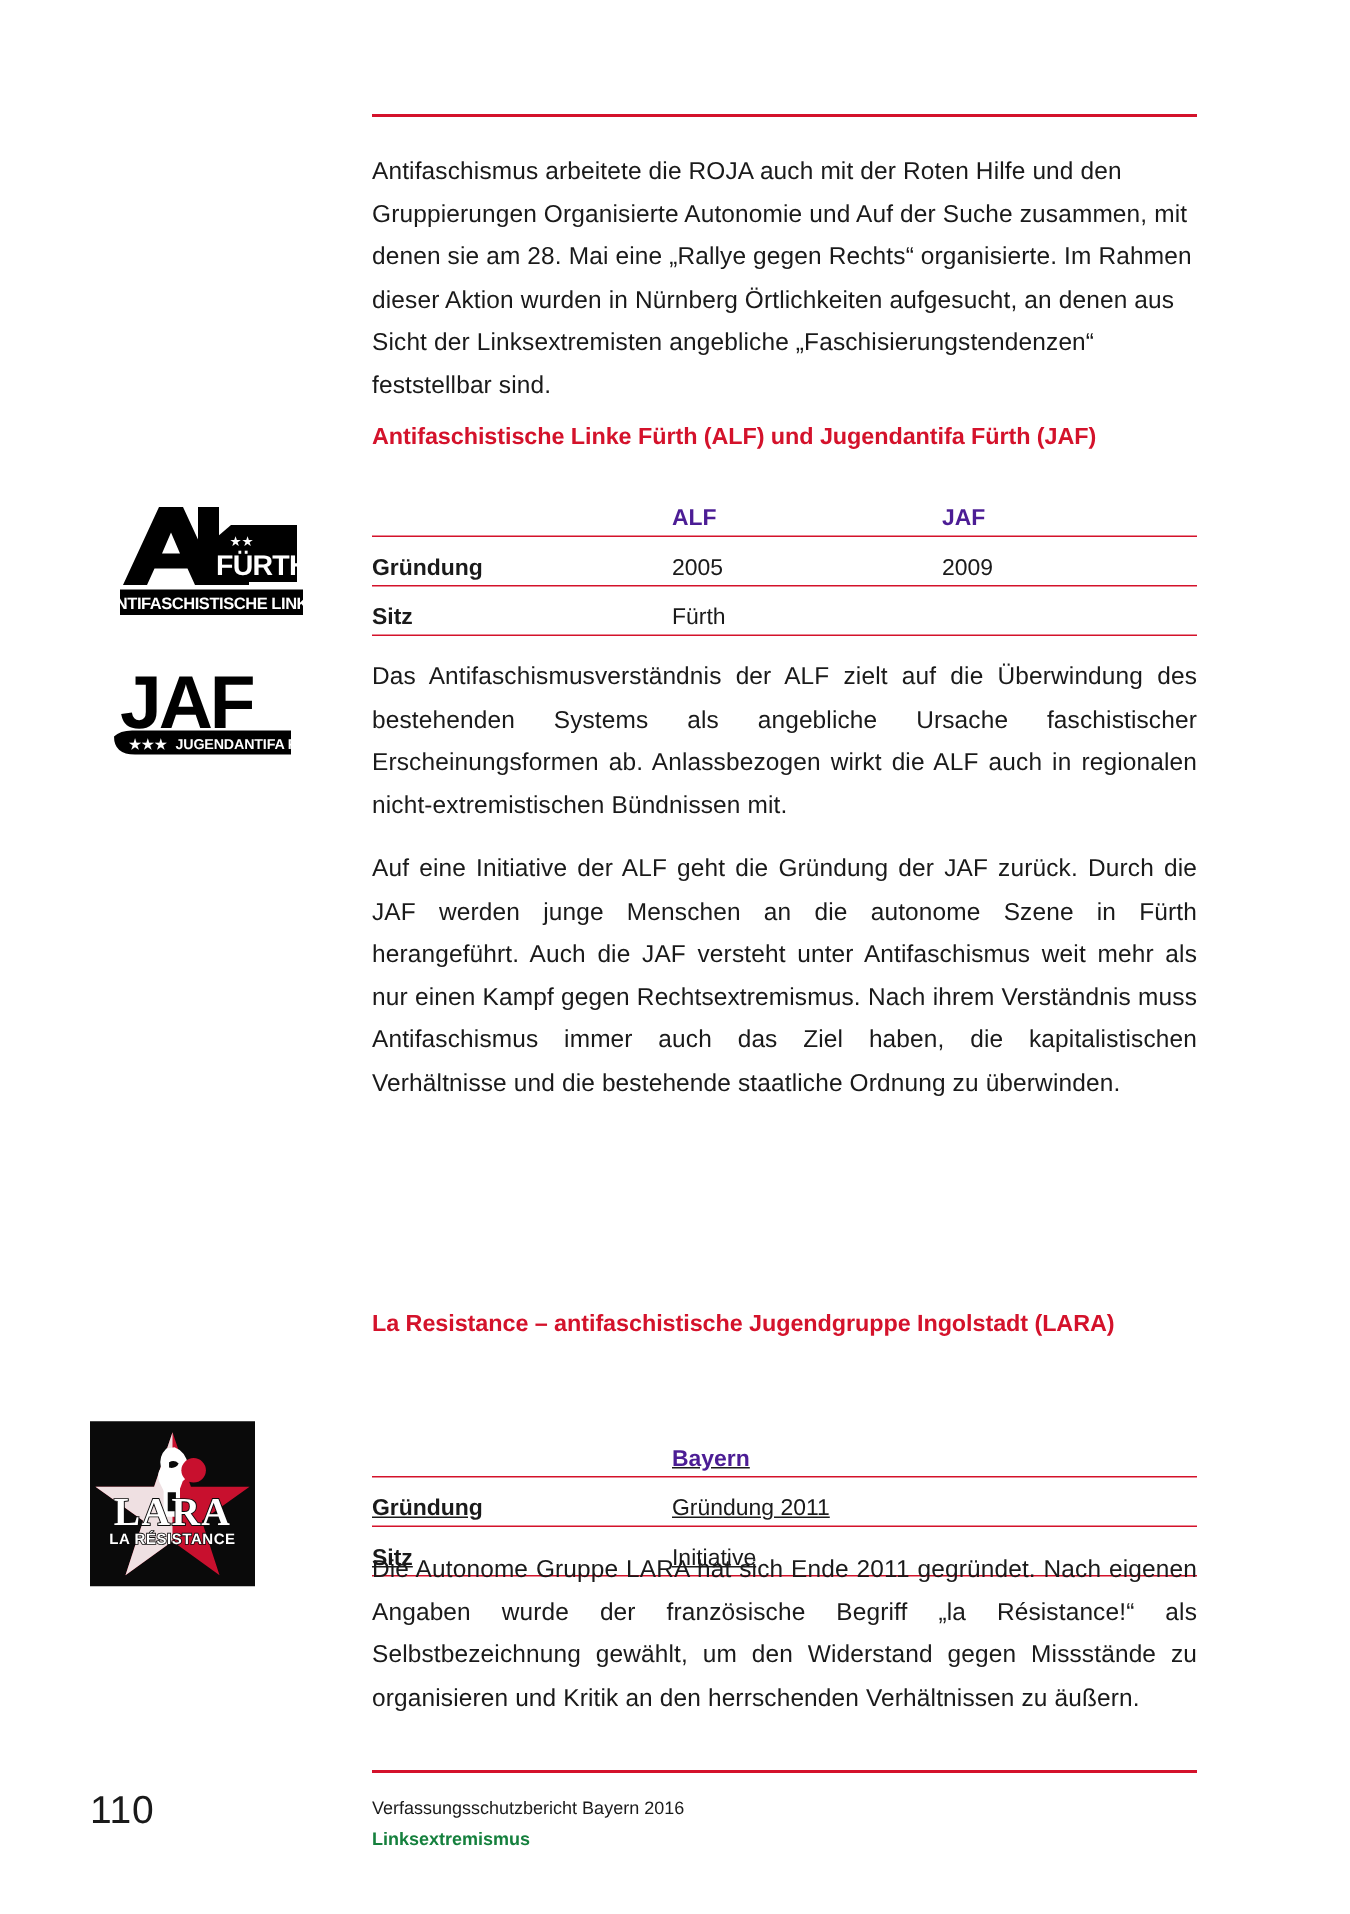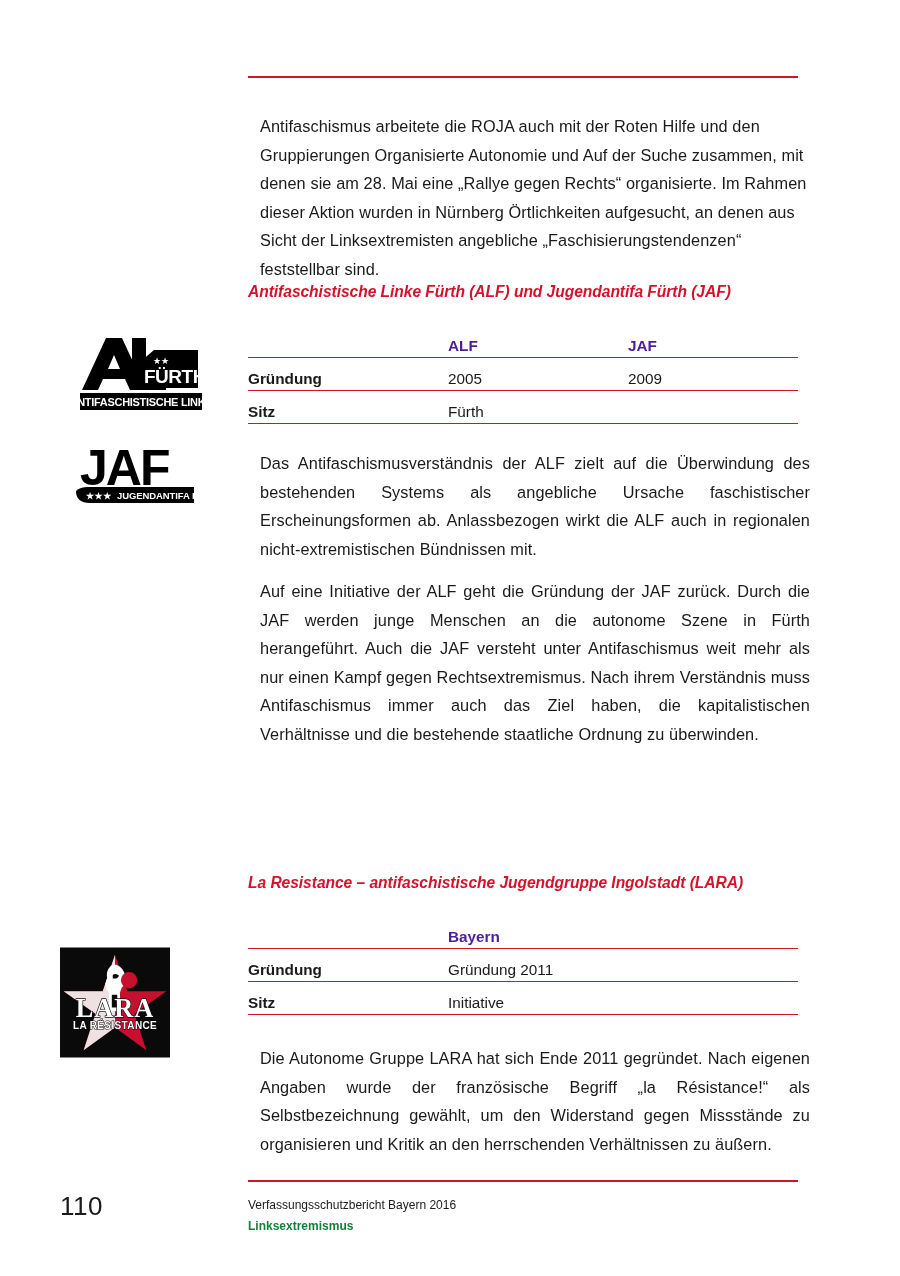--- a/index.html
+++ b/index.html
@@ -39,41 +39,40 @@
     width: 550px;
     height: 2px;
     background: #d4122b;
   }
 
   
   p.body-text {
     position: absolute;
     left: 248px;
     width: 550px;
-    margin: 12px;
+    margin: 0;
     font-size: 16.3px;
     line-height: 28.6px;
     color: #1a1a1a;
     letter-spacing: 0.1px;
   }
   p.justify { text-align: justify; text-align-last: left; }
   p.normal  { text-align: left; }
 
   
   h2.section-heading {
     position: absolute;
     left: 248px;
     width: 560px;
     margin: 0;
     font-size: 15.6px;
     font-weight: bold;
     color: #d4122b;
     letter-spacing: -0.05px;
     white-space: nowrap;
-    font-style: italic;
   }
 
   
   .fact-table {
     position: absolute;
     left: 248px;
     width: 550px;
     border-collapse: collapse;
     font-size: 15.3px;
   }
@@ -220,21 +219,21 @@
       <circle cx="76" cy="36" r="9" fill="#c8102e"></circle>
       <path d="M54 47 L54 70 L66 70 L66 47 Z" fill="#ffffff"></path>
       <path d="M57 52 L63 52 L63 66 L57 66 Z" fill="#0a0a0a"></path>
 
       <text x="60.5" y="76" text-anchor="middle" font-family="'Liberation Serif',serif" font-size="29" font-weight="bold" fill="#ffffff" stroke="#0a0a0a" stroke-width="1.4" paint-order="stroke" letter-spacing="1">LARA</text>
 
       <text x="60.5" y="90" text-anchor="middle" font-family="'Liberation Sans',sans-serif" font-size="11" font-weight="bold" fill="#ffffff" stroke="#0a0a0a" stroke-width="1.2" paint-order="stroke" letter-spacing="0.4">LA RÉSISTANCE</text>
     </svg>
   </div>
 
-  <table class="fact-table" style="top:918px;">
+  <table class="fact-table" style="top:954px;text-decoration:underline;">
     <tbody>
         <tr class="hdr-row">
       <th class="col-label"></th>
       <th colspan="2">Bayern</th>
     </tr>
     <tr class="data-row">
       <td class="rowlabel">Gründung</td>
       <td colspan="2">Gründung 2011</td>
     </tr>
     <tr class="data-row last">

